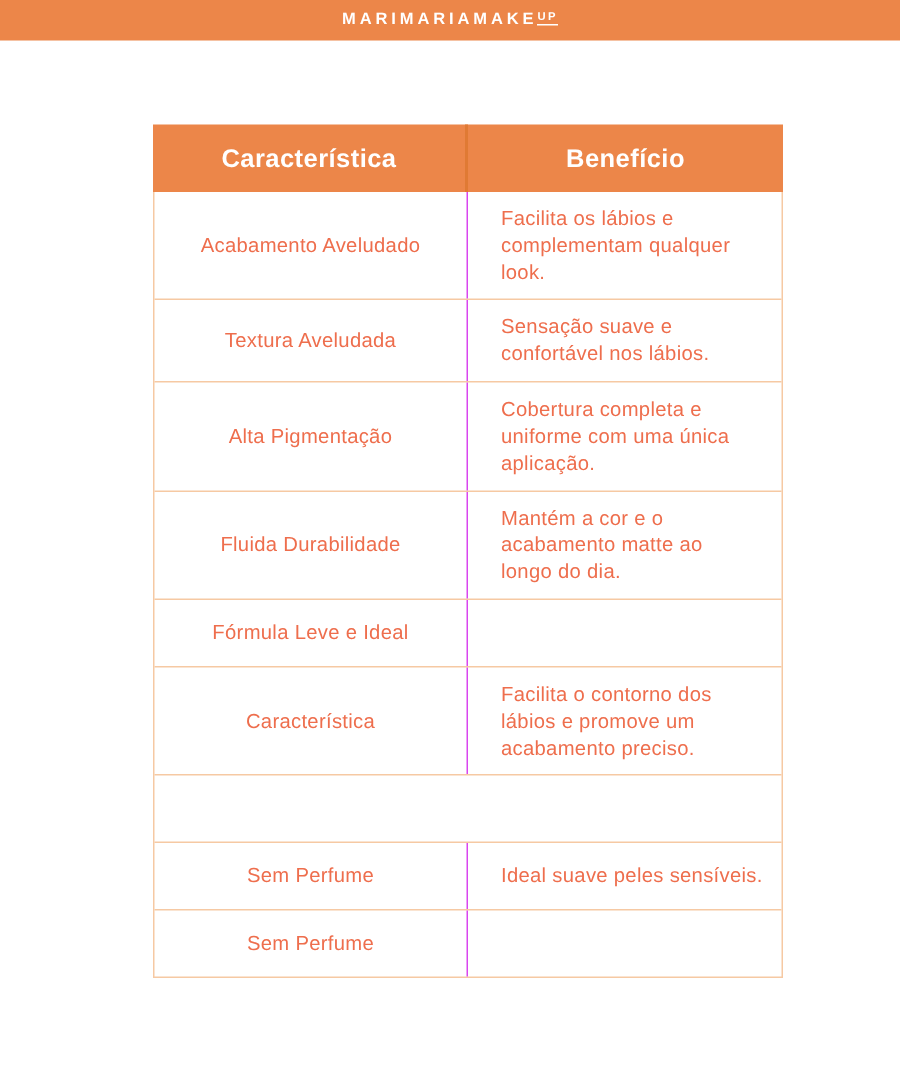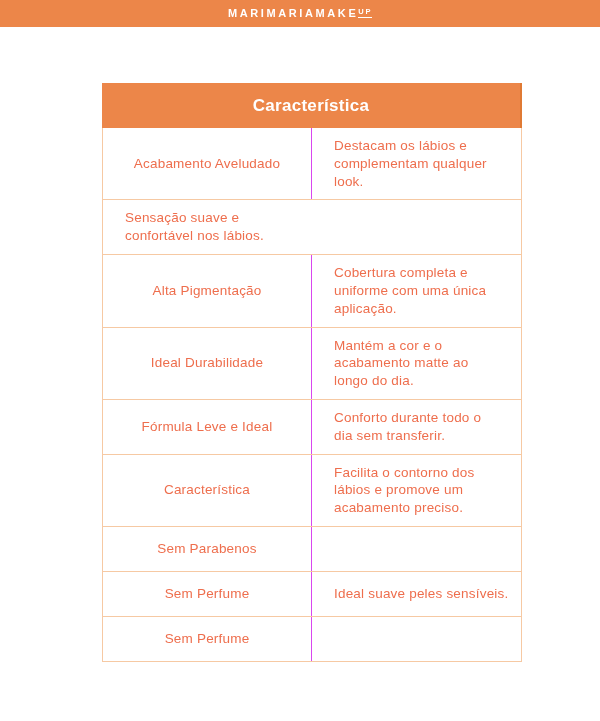--- a/index.html
+++ b/index.html
@@ -84,63 +84,62 @@
 
 <div class="page">
 
   <header class="banner">
     <div class="logo"><span>MARIMARIAMAKE</span><span class="up">UP</span></div>
   </header>
 
   <div class="table-wrap">
     <div class="thead">
       <div class="th th-left">Característica</div>
+      <div class="th">Benefício</div>
     </div>
     <div class="tbody" id="tbody">
   <div class="tr">
     <div class="td td-feature">Acabamento Aveludado</div>
-    <div class="td td-benefit">Destacam os lábios e
+    <div class="td td-benefit">Facilita os lábios e
 complementam qualquer
 look.</div>
   </div>
 
   <div class="tr">
+    <div class="td td-feature">Textura Aveludada</div>
     <div class="td td-benefit">Sensação suave e
 confortável nos lábios.</div>
   </div>
 
   <div class="tr">
     <div class="td td-feature">Alta Pigmentação</div>
     <div class="td td-benefit">Cobertura completa e
 uniforme com uma única
 aplicação.</div>
   </div>
 
   <div class="tr">
-    <div class="td td-feature">Ideal Durabilidade</div>
+    <div class="td td-feature">Fluida Durabilidade</div>
     <div class="td td-benefit">Mantém a cor e o
 acabamento matte ao
 longo do dia.</div>
   </div>
 
   <div class="tr">
     <div class="td td-feature">Fórmula Leve e Ideal</div>
-    <div class="td td-benefit">Conforto durante todo o
-dia sem transferir.</div>
   </div>
 
   <div class="tr">
     <div class="td td-feature">Característica</div>
     <div class="td td-benefit">Facilita o contorno dos
 lábios e promove um
 acabamento preciso.</div>
   </div>
 
   <div class="tr">
-    <div class="td td-feature">Sem Parabenos</div>
   </div>
 
   <div class="tr">
     <div class="td td-feature">Sem Perfume</div>
     <div class="td td-benefit">Ideal suave peles sensíveis.</div>
   </div>
 
   <div class="tr">
     <div class="td td-feature">Sem Perfume</div>
   </div>

